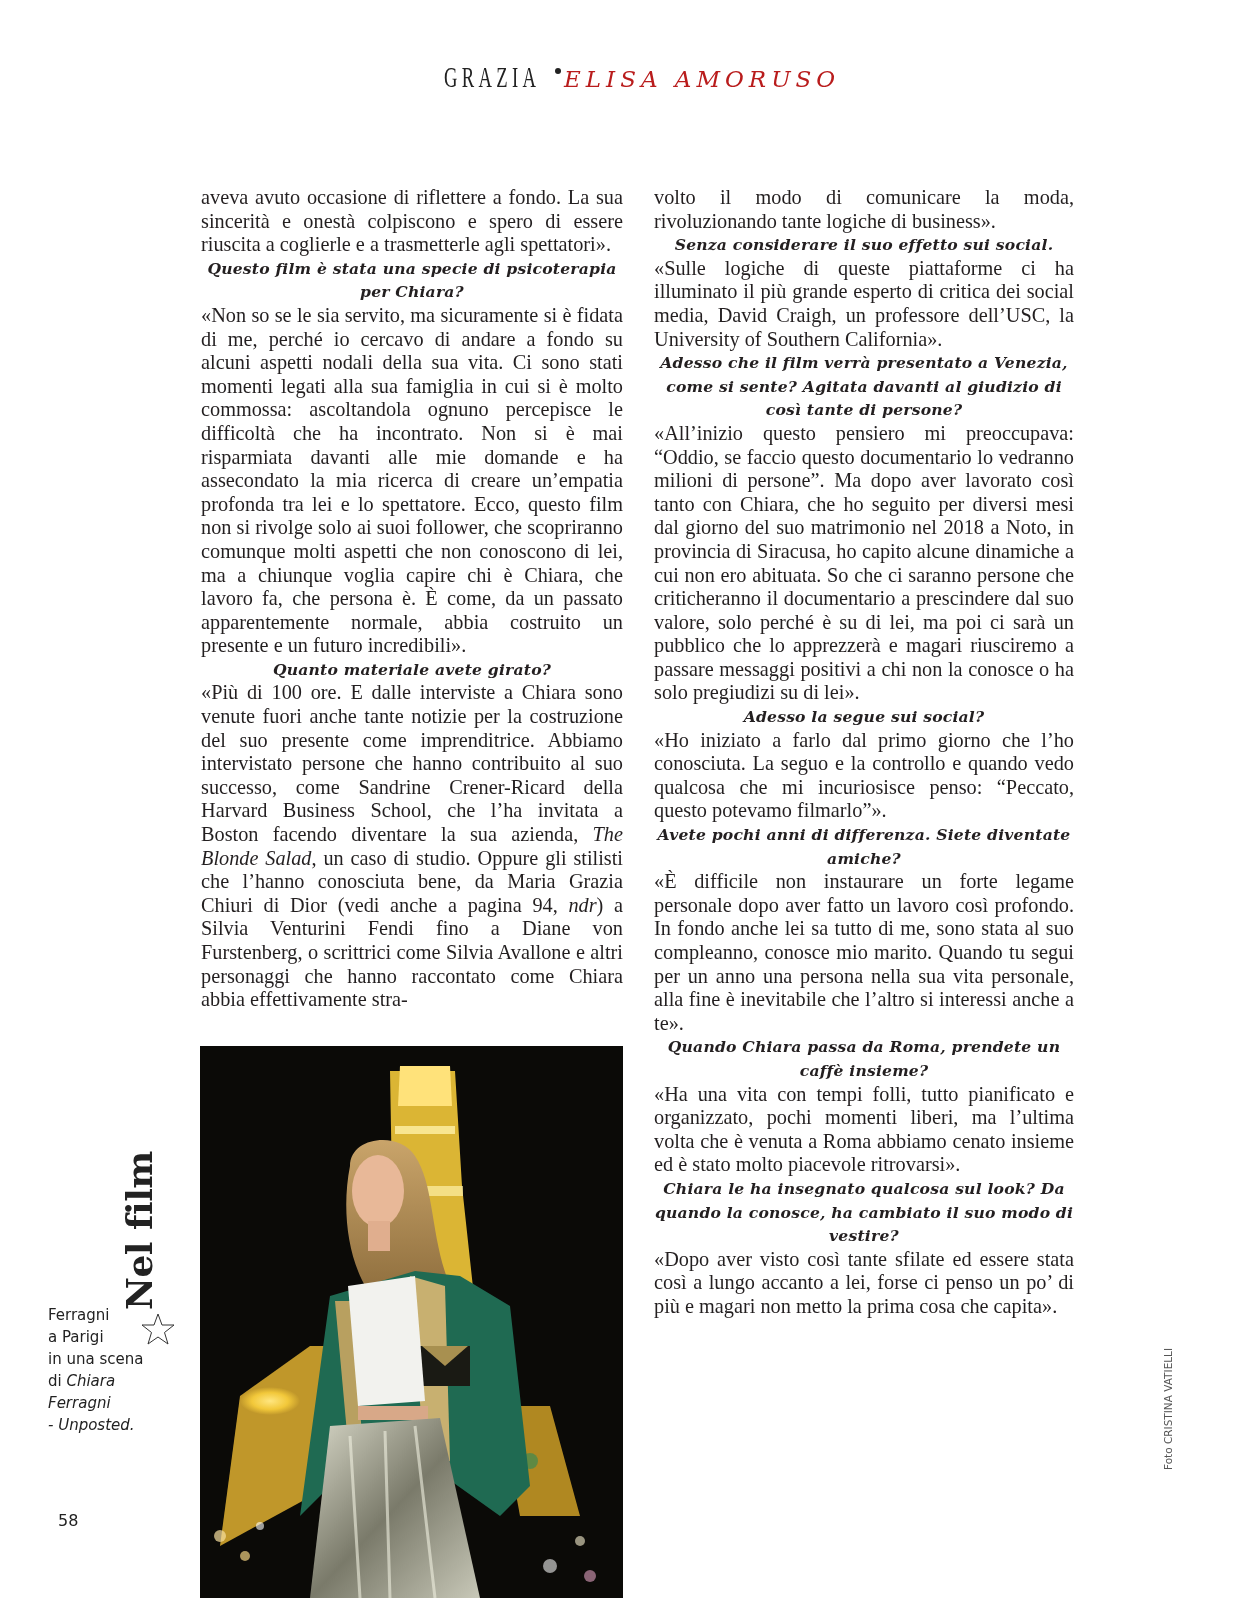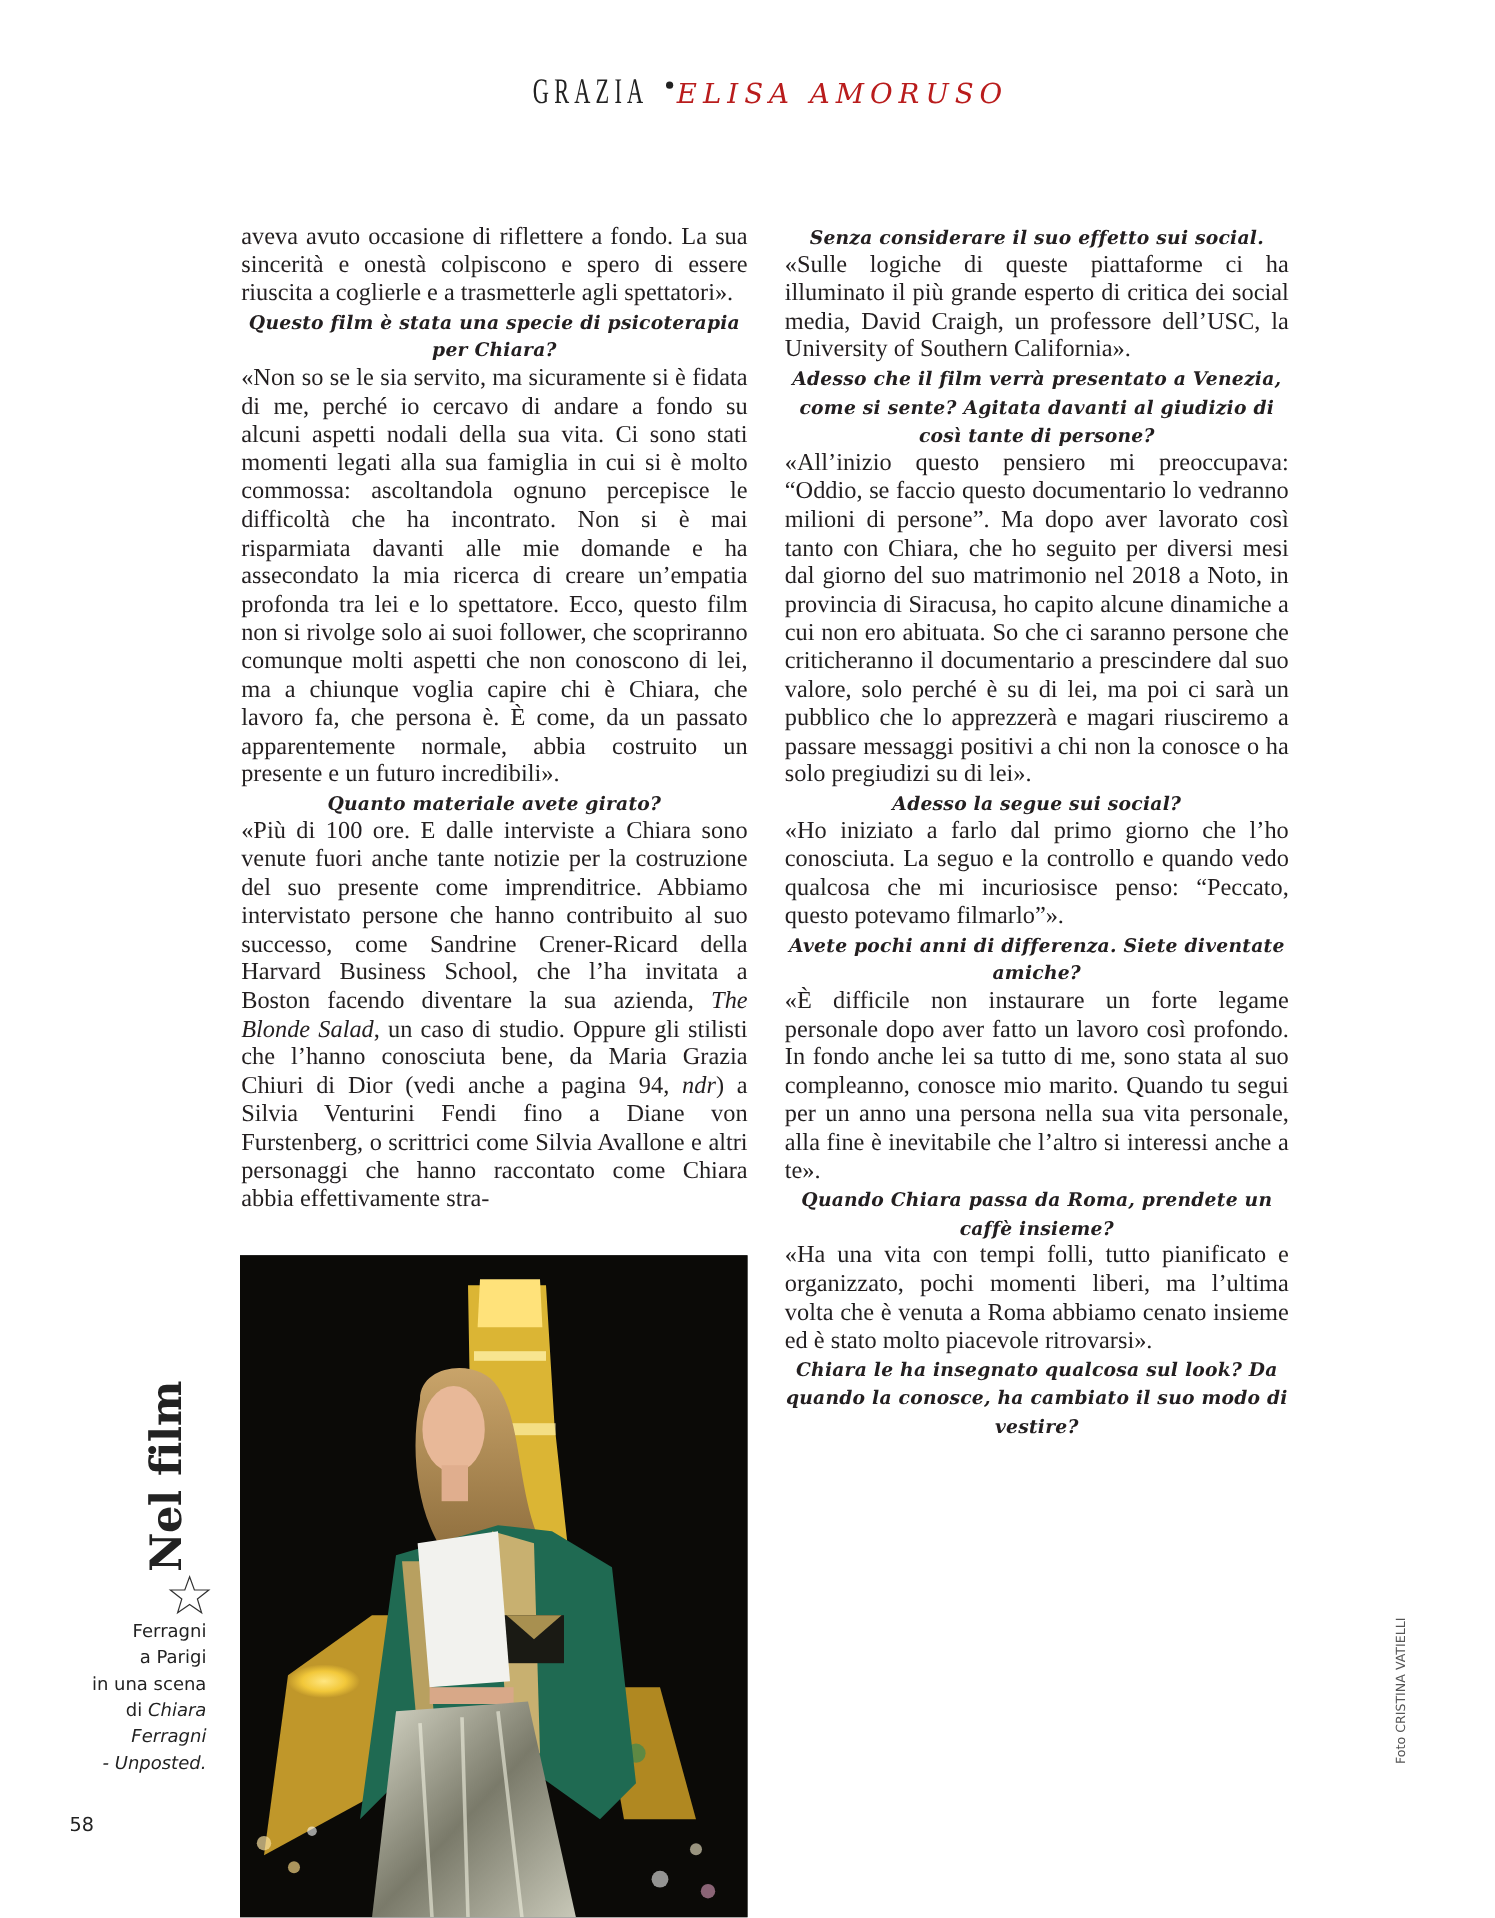--- a/index.html
+++ b/index.html
@@ -12,21 +12,21 @@
   .col p { margin: 0; }
   .col1 { left: 201px; top: 186px; width: 422px; }
   .col2 { left: 654px; top: 186px; width: 420px; }
   .q { font-family: "DejaVu Serif", serif; font-weight: bold; font-style: italic; font-size: 15.6px; line-height: 23.6px; text-align: center; letter-spacing: 0.2px; }
   .a { hyphens: auto; }
   .endline { display: inline-block; width: 228px; height: 1px; background: #231f20; vertical-align: middle; margin-left: 6px; }
   .photo { position: absolute; left: 200px; top: 1046px; width: 423px; height: 552px; overflow: hidden; background: #0b0a07; }
   .sidebar-title { position: absolute; left: 118px; top: 1165px; width: 60px; height: 145px; }
   .sidebar-title span { position: absolute; left: 0; top: 0; font-family: "DejaVu Serif", serif; font-weight: bold; font-size: 36px; white-space: nowrap; transform-origin: left top; transform: rotate(-90deg) translate(-145px, 0px); color: #222; letter-spacing: -0.5px; }
   .star { position: absolute; left: 140px; top: 1312px; width: 36px; height: 34px; }
-  .caption { position: absolute; left: 48px; top: 1348px; width: 124px; text-align: right; font-family: "DejaVu Sans", sans-serif; font-size: 15px; line-height: 22px; color: #222; }
+  .caption { position: absolute; left: 48px; top: 1304px; width: 124px; text-align: left; font-family: "DejaVu Sans", sans-serif; font-size: 15px; line-height: 22px; color: #222; }
   .caption i { font-style: italic; }
   .page-num { position: absolute; left: 58px; top: 1511px; font-family: "DejaVu Sans", sans-serif; font-size: 16px; color: #222; }
   .credit { position: absolute; left: 1162px; top: 1470px; font-family: "DejaVu Sans", sans-serif; font-size: 10.5px; color: #555; white-space: nowrap; transform-origin: left top; transform: rotate(-90deg); }
 </style>
 </head>
 <body>
 
 <div class="header">
   <span class="logo">GRAZIA</span>
   <span class="logo-dot"></span>
@@ -35,31 +35,33 @@
 
 <div class="col col1">
   <p class="a">aveva avuto occasione di riflettere a fondo. La sua sincerità e onestà colpiscono e spero di essere riuscita a coglierle e a trasmetterle agli spettatori».</p>
   <p class="q">Questo film è stata una specie di psicoterapia per Chiara?</p>
   <p class="a">«Non so se le sia servito, ma sicuramente si è fidata di me, perché io cercavo di andare a fondo su alcuni aspetti nodali della sua vita. Ci sono stati momenti legati alla sua famiglia in cui si è molto commossa: ascoltandola ognuno percepisce le difficoltà che ha incontrato. Non si è mai risparmiata davanti alle mie domande e ha assecondato la mia ricerca di creare un’empatia profonda tra lei e lo spettatore. Ecco, questo film non si rivolge solo ai suoi follower, che scopriranno comunque molti aspetti che non conoscono di lei, ma a chiunque voglia capire chi è Chiara, che lavoro fa, che persona è. È come, da un passato apparentemente normale, abbia costruito un presente e un futuro incredibili».</p>
   <p class="q">Quanto materiale avete girato?</p>
   <p class="a"><span>«Più di 100 ore. E dalle interviste a Chiara sono venute fuori anche tante notizie per la costruzione del suo presente come imprenditrice. Abbiamo intervistato persone che hanno contribuito al suo successo, come Sandrine Crener-Ricard della Harvard Business School, che l’ha invitata a Boston facendo diventare la sua azienda, </span><i>The Blonde Salad</i><span>, un caso di studio. Oppure gli stilisti che l’hanno conosciuta bene, da Maria Grazia Chiuri di Dior (vedi anche a pagina 94, </span><i>ndr</i><span>) a Silvia Venturini Fendi fino a Diane von Furstenberg, o scrittrici come Silvia Avallone e altri personaggi che hanno raccontato come Chiara abbia effettivamente stra-</span></p>
 </div>
 
 <div class="col col2">
+  <p class="a">volto il modo di comunicare la moda, rivoluzionando tante logiche di business».</p>
   <p class="q">Senza considerare il suo effetto sui social.</p>
   <p class="a">«Sulle logiche di queste piattaforme ci ha illuminato il più grande esperto di critica dei social media, David Craigh, un professore dell’USC, la University of Southern California».</p>
   <p class="q">Adesso che il film verrà presentato a Venezia, come si sente? Agitata davanti al giudizio di così tante di persone?</p>
   <p class="a">«All’inizio questo pensiero mi preoccupava: “Oddio, se faccio questo documentario lo vedranno milioni di persone”. Ma dopo aver lavorato così tanto con Chiara, che ho seguito per diversi mesi dal giorno del suo matrimonio nel 2018 a Noto, in provincia di Siracusa, ho capito alcune dinamiche a cui non ero abituata. So che ci saranno persone che criticheranno il documentario a prescindere dal suo valore, solo perché è su di lei, ma poi ci sarà un pubblico che lo apprezzerà e magari riusciremo a passare messaggi positivi a chi non la conosce o ha solo pregiudizi su di lei».</p>
   <p class="q">Adesso la segue sui social?</p>
   <p class="a">«Ho iniziato a farlo dal primo giorno che l’ho conosciuta. La seguo e la controllo e quando vedo qualcosa che mi incuriosisce penso: “Peccato, questo potevamo filmarlo”».</p>
   <p class="q">Avete pochi anni di differenza. Siete diventate amiche?</p>
   <p class="a">«È difficile non instaurare un forte legame personale dopo aver fatto un lavoro così profondo. In fondo anche lei sa tutto di me, sono stata al suo compleanno, conosce mio marito. Quando tu segui per un anno una persona nella sua vita personale, alla fine è inevitabile che l’altro si interessi anche a te».</p>
   <p class="q">Quando Chiara passa da Roma, prendete un caffè insieme?</p>
   <p class="a">«Ha una vita con tempi folli, tutto pianificato e organizzato, pochi momenti liberi, ma l’ultima volta che è venuta a Roma abbiamo cenato insieme ed è stato molto piacevole ritrovarsi».</p>
   <p class="q">Chiara le ha insegnato qualcosa sul look? Da quando la conosce, ha cambiato il suo modo di vestire?</p>
+  <p class="a">«Dopo aver visto così tante sfilate ed essere stata così a lungo accanto a lei, forse ci penso un po’ di più e magari non metto la prima cosa che capita».</p>
 </div>
 
 <div class="photo">
   <svg width="423" height="552" viewBox="0 0 423 552">
     <defs>
       <radialGradient id="glow" cx="50%" cy="50%" r="50%">
         <stop offset="0%" stop-color="#ffe680"></stop>
         <stop offset="60%" stop-color="#f2c83a"></stop>
         <stop offset="100%" stop-color="#f2c83a" stop-opacity="0"></stop>
       </radialGradient>

